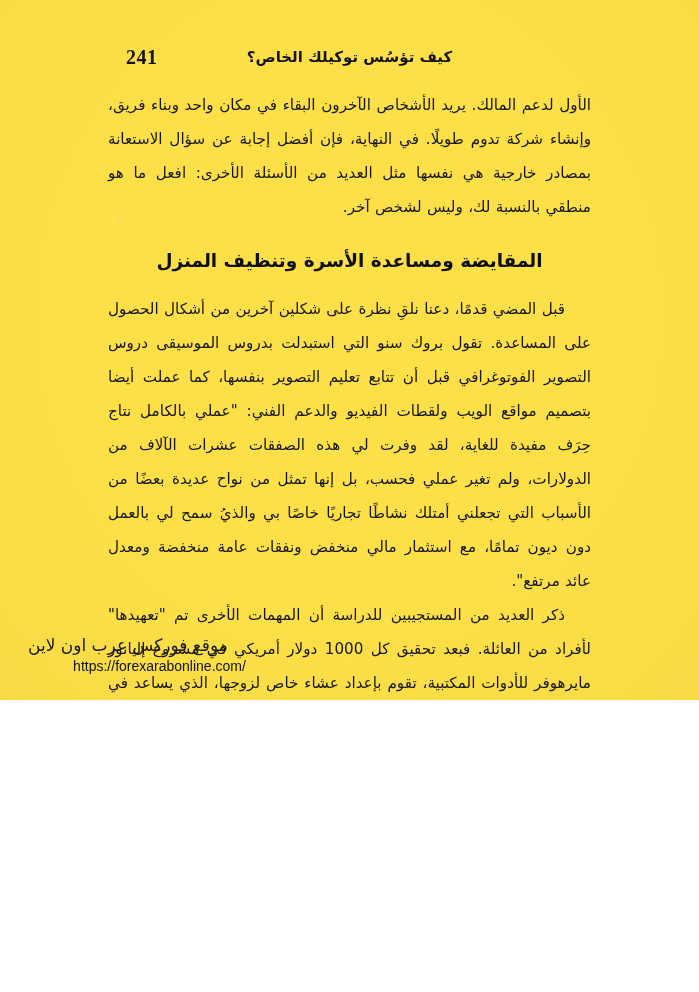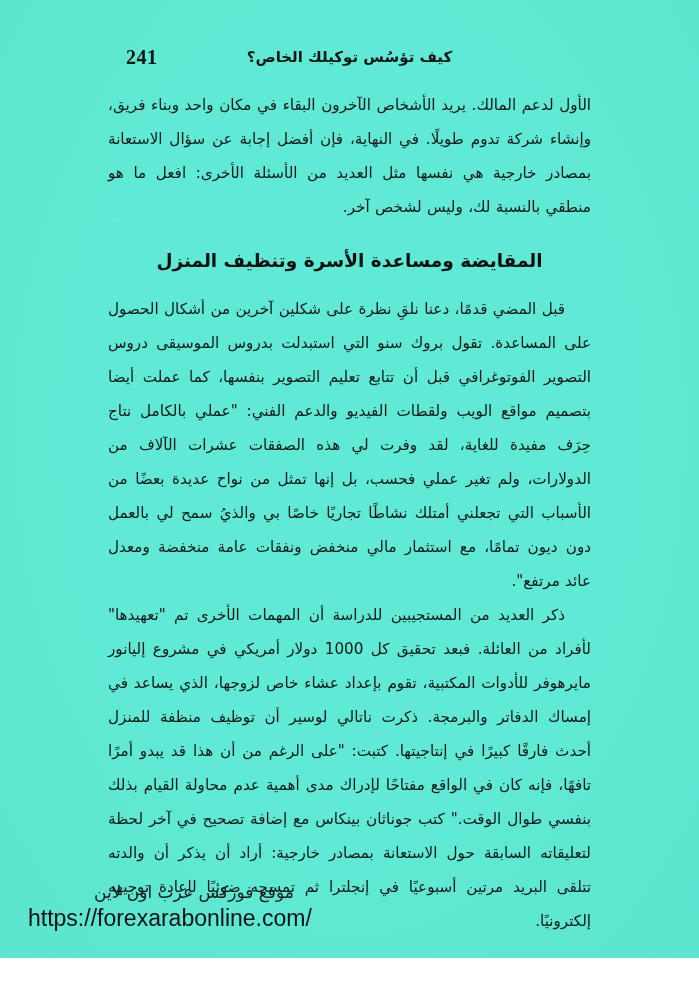--- a/index.html
+++ b/index.html
@@ -4,22 +4,22 @@
 <title>Scanned Arabic Book Page 241</title>
 <style>
   html, body {
     margin: 0;
     padding: 0;
     background: #ffffff;
   }
   .page {
     position: relative;
     width: 699px;
-    height: 958px;
-    background: #5eead4;
+    height: 700px;
+    background: #fde047;
     overflow: hidden;
     font-family: "DejaVu Sans", sans-serif;
     color: #111111;
     box-sizing: border-box;
   }
 
   
   .scan-tint {
     position: absolute;
     inset: 0;
@@ -114,21 +114,21 @@
     font-family: "DejaVu Sans", sans-serif;
     font-size: 17px;
     color: #1a1a1a;
     direction: rtl;
     margin-bottom: 3px;
     white-space: nowrap;
     padding-right: 18px;
   }
   .wm-url {
     font-family: "Liberation Sans", sans-serif;
-    font-size: 23px;
+    font-size: 14px;
     color: #111111;
     direction: ltr;
     white-space: nowrap;
   }
 
   
   .speck {
     position: absolute;
     background: #c9c9c9;
     border-radius: 50%;

